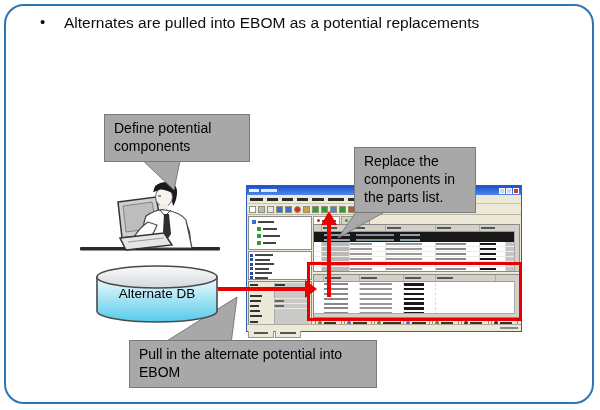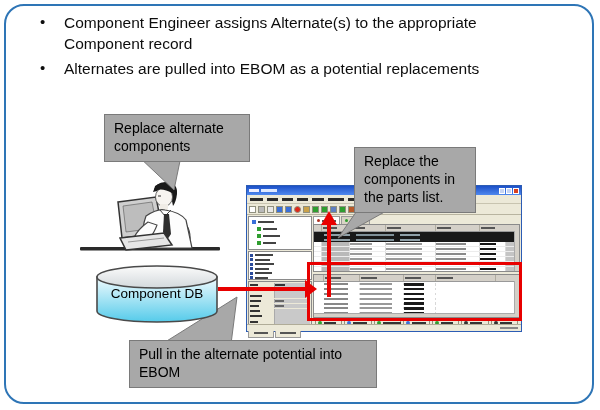--- a/index.html
+++ b/index.html
@@ -74,21 +74,20 @@
   .dot{width:4px;height:4px;border-radius:50%;flex:none;}
   .statusbar{height:6px;background:#ece9d8;border-top:1px solid #b0ac98;display:flex;justify-content:flex-end;align-items:center;padding:0 3px;flex:none;}
   .bar{display:inline-block;height:2px;background:#555;flex:none;}
 </style>
 </head>
 <body>
 
 <div class="abs slide-border"></div>
 
 <ul class="abs bullets">
-  <li>Component Engineer assigns Alternate(s) to the appropriate Component record</li>
   <li>Alternates are pulled into EBOM as a potential replacements</li>
 </ul>
 
 <svg class="abs person" viewBox="0 0 162 90">
   <rect x="12" y="71" width="140" height="3.5" rx="1" fill="#2a2a2a"></rect>
   <polygon points="50,26 88,21 95,57 54,62" fill="#cfcfcf" stroke="#333" stroke-width="1.5"></polygon>
   <polygon points="55,30 84,26 89,52 58,56" fill="#bdbdbd" stroke="#555" stroke-width="0.6"></polygon>
   <path d="M114,44 Q125,54 121,69 L100,72 Q108,60 106,51 Z" fill="#fbfbfb" stroke="#444" stroke-width="1.1"></path>
   <path d="M85,16 Q88,5 99,6 Q110,7 109,18 Q108,26 105,30 L103,20 Q95,13 85,16 Z" fill="#1a1a1a"></path>
   <ellipse cx="96" cy="21" rx="8.5" ry="9.5" fill="#f7f4f0" stroke="#555" stroke-width="0.9"></ellipse>
@@ -553,17 +552,17 @@
         <stop offset="1" stop-color="#55CBEA"></stop>
     </linearGradient>
     <linearGradient id="cyltop" x1="0" y1="0" x2="0" y2="1">
       <stop offset="0" stop-color="#fbfbfb"></stop>
         <stop offset="1" stop-color="#d3d9dc"></stop>
     </linearGradient>
   </defs>
   <path d="M4,13 L4,47 A60,11 0 0 0 124,47 L124,13 Z" fill="url(#cylbody)" stroke="#4a4a4a" stroke-width="1.6"></path>
   <ellipse cx="64" cy="13" rx="60" ry="11" fill="url(#cyltop)" stroke="#4a4a4a" stroke-width="1.6"></ellipse>
 </svg>
-<div class="abs cyl-label">Component DB</div>
-
-<div class="abs callout co-define">Replace alternate components</div>
+<div class="abs cyl-label">Alternate DB</div>
+
+<div class="abs callout co-define">Define potential components</div>
 <div class="abs callout co-replace">Replace the components in the parts list.</div>
 <div class="abs callout co-pull">Pull in the alternate potential into EBOM</div>
 
 </body></html>

